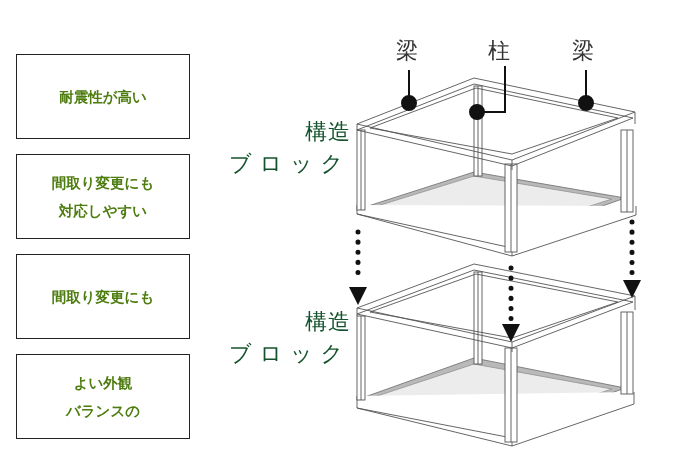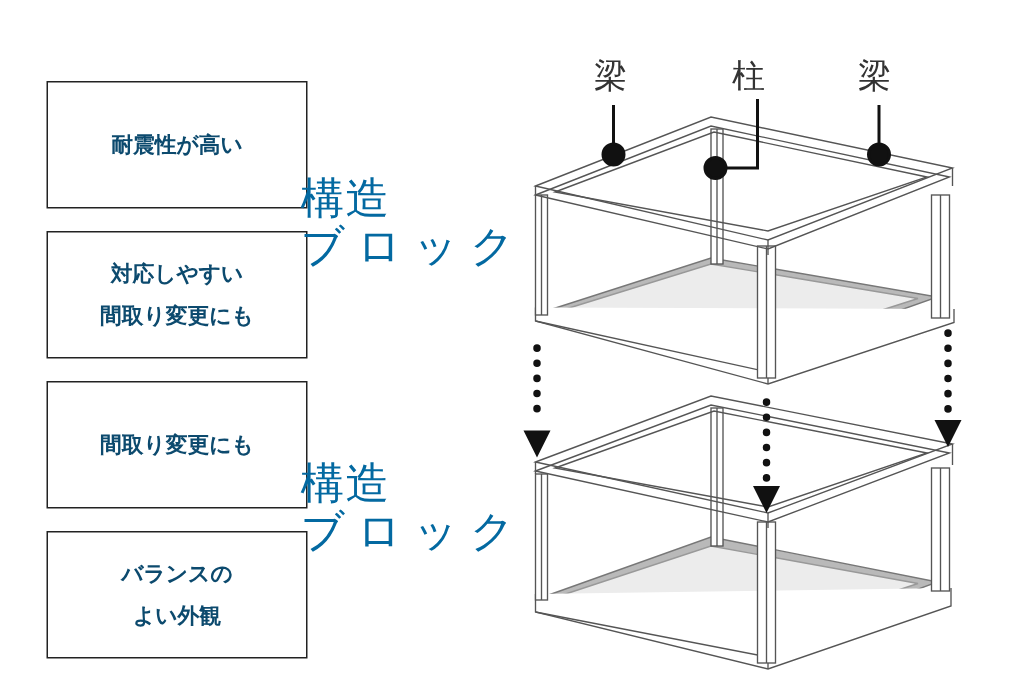--- a/index.html
+++ b/index.html
@@ -1,51 +1,51 @@
 <!DOCTYPE html>
 <html><head>
 <meta charset="utf-8">
 <style>
   html, body { margin: 0; padding: 0; background: #ffffff; }
   body { width: 673px; height: 466px; position: relative; overflow: hidden;
          font-family: "DejaVu Sans", "Liberation Sans", sans-serif; color: #1a1a1a; }
-  .feature-box { position: absolute; left: 31px; width: 174px; height: 85px;
+  .feature-box { position: absolute; left: 16px; width: 174px; height: 85px;
     border: 1.5px solid #222; box-sizing: border-box; display: flex;
     align-items: center; justify-content: center; text-align: center;
-    font-size: 14.5px; font-weight: bold; line-height: 28px; color: #0c4a6e; }
+    font-size: 14.5px; font-weight: bold; line-height: 28px; color: #4d7c0f; }
   .feature-box span { display: block; }
-  .block-label { position: absolute; right: 322px; text-align: left;
-    font-size: 29px; line-height: 32px; color: #0369a1; font-weight: normal; letter-spacing: 1px; }
+  .block-label { position: absolute; right: 322px; text-align: right;
+    font-size: 22px; line-height: 32px; color: #14532d; font-weight: normal; letter-spacing: 1px; }
   .block-label span { display: block; }
   .part-label { position: absolute; font-size: 22px; color: #333; }
   svg { position: absolute; left: 0; top: 0; }
 </style>
 </head>
 <body>
 
 <div class="feature-box" style="top:54px">
   <div>
       <span>耐震性が高い</span>
     </div>
 </div>
 <div class="feature-box" style="top:154px">
   <div>
+    <span>間取り変更にも</span>
     <span>対応しやすい</span>
-    <span>間取り変更にも</span>
   </div>
 </div>
 <div class="feature-box" style="top:254px">
   <div>
       <span>間取り変更にも</span>
     </div>
 </div>
 <div class="feature-box" style="top:354px">
   <div>
+    <span>よい外観</span>
     <span>バランスの</span>
-    <span>よい外観</span>
   </div>
 </div>
 
 <div class="block-label" style="top:116px">
   <span>構造</span>
   <span style="letter-spacing:8px">ブロック</span>
 </div>
 <div class="block-label" style="top:306px">
   <span>構造</span>
   <span style="letter-spacing:8px">ブロック</span>

